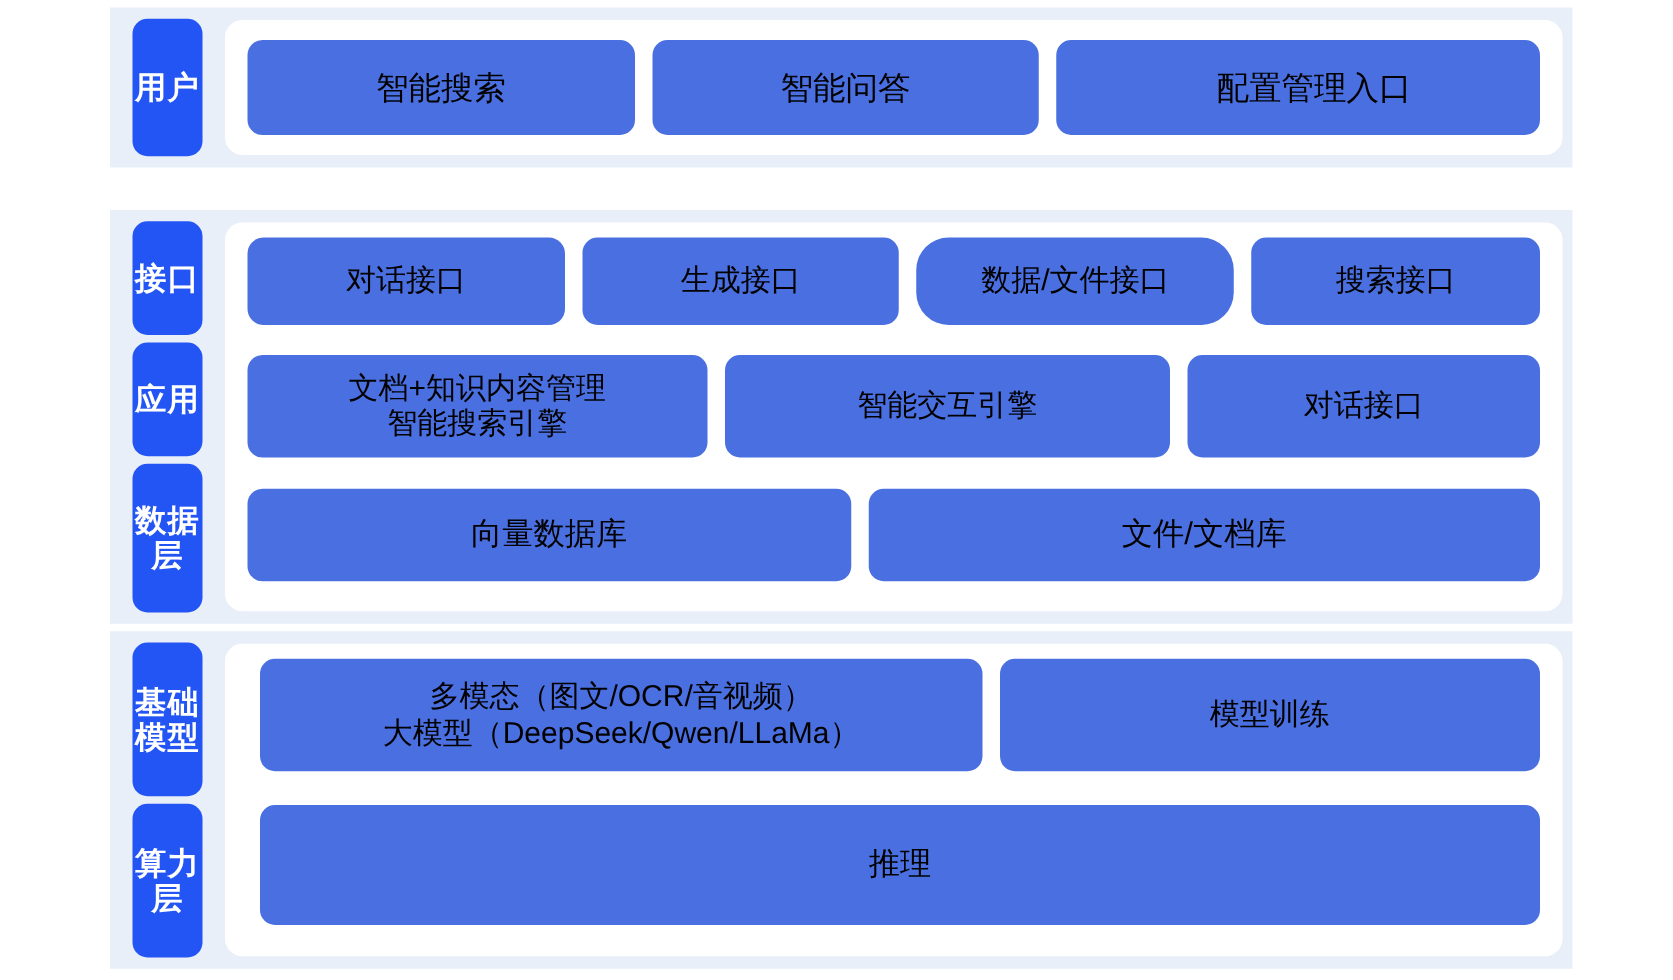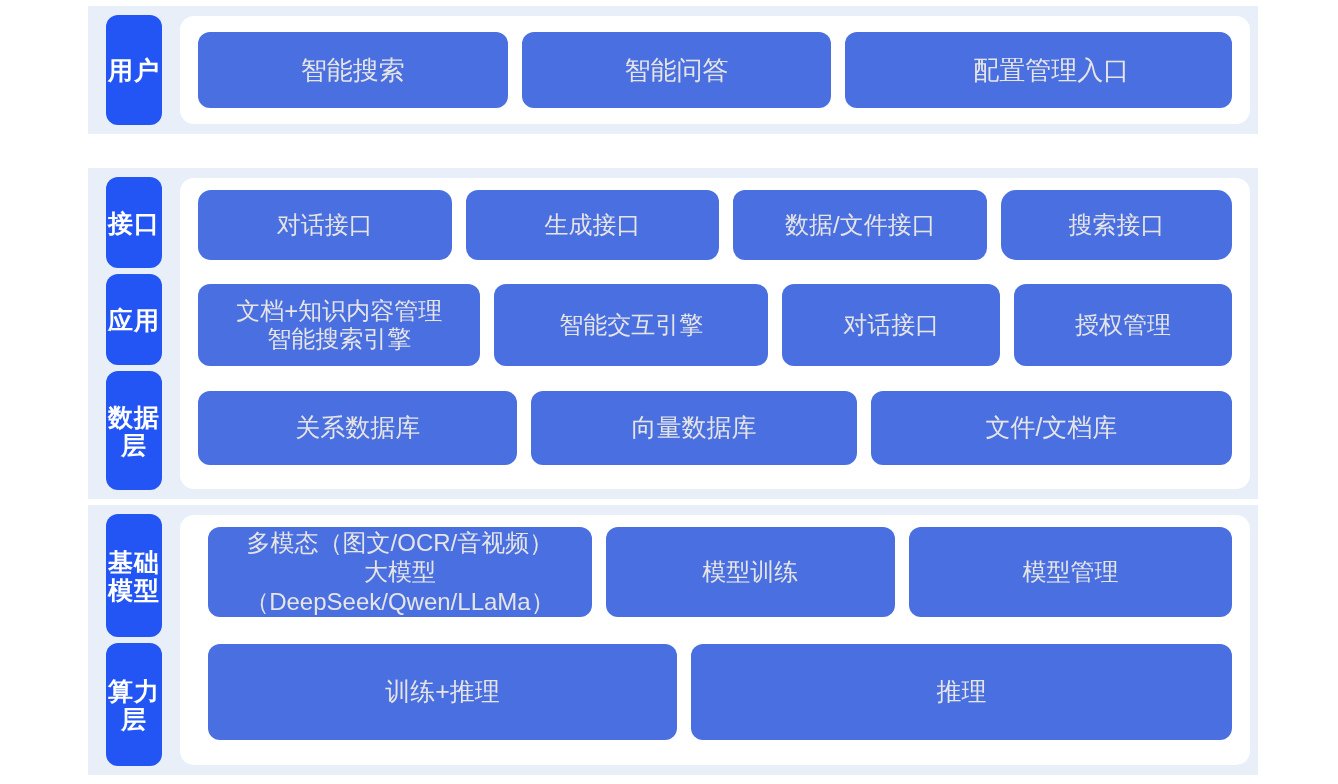--- a/index.html
+++ b/index.html
@@ -84,43 +84,43 @@
   .row {
     display: flex;
     gap: 14px;
     flex: 1 1 auto;
     align-items: stretch;
   }
 
   .card {
     background: #4a6fe0;
     border-radius: 12px;
-    color: #e5e5e5;
+    color: #000000;
     display: flex;
     align-items: center;
     justify-content: center;
     text-align: center;
     font-size: 25px;
     line-height: 1.18;
     padding: 6px 10px;
     white-space: pre-line;
   }
 
   
   .row-users .card { height: 76px; font-size: 26px; }
   .u1 { flex: 1 1 0; }
   .u2 { flex: 1 1 0; }
   .u3 { flex: 1.18 1 0; padding-left: 35px; }
 
   
   .row-iface .card { height: 70px; font-size: 24px; }
   .i1 { flex: 1.02 1 0; border-radius: 13px; }
   .i2 { flex: 1.02 1 0; }
-  .i3 { flex: 1.02 1 0; }
-  .i4 { flex: 0.92 1 0; border-radius: 15px; }
+  .i3 { flex: 1.02 1 0; border-radius: 26px; }
+  .i4 { flex: 0.92 1 0; }
   .i5 { flex: 1.02 1 0; }
 
   
   .row-app .card { height: 82px; font-size: 24px; }
   .a1 { flex: 1.22 1 0; }
   .a2 { flex: 1.18 1 0; }
   .a3 { flex: 0.92 1 0; }
   .a4 { flex: 0.92 1 0; }
 
   
@@ -173,47 +173,43 @@
         <div class="card i2">生成接口</div>
         <div class="card i3">数据/文件接口</div>
         <div class="card i4">搜索接口</div>
       </div>
 
       <div class="row row-app">
         <div class="card a1">文档+知识内容管理
 智能搜索引擎</div>
         <div class="card a2">智能交互引擎</div>
         <div class="card a3">对话接口</div>
-        <div class="card a4">授权管理</div>
       </div>
 
       <div class="row row-data">
-        <div class="card d1">关系数据库</div>
         <div class="card d2">向量数据库</div>
         <div class="card d3">文件/文档库</div>
       </div>
 
     </div>
   </div>
 
   <div class="band band-infra">
     <div class="label-col">
       <div class="layer-chip">基础模型</div>
       <div class="layer-chip">算力层</div>
     </div>
     <div class="panel panel-infra">
 
       <div class="row row-model">
         <div class="card m1">多模态（图文/OCR/音视频）
 大模型（DeepSeek/Qwen/LLaMa）</div>
         <div class="card m2">模型训练</div>
-        <div class="card m3">模型管理</div>
       </div>
 
       <div class="row row-compute">
-        <div class="card c1">训练+推理</div>
         <div class="card c2">推理</div>
       </div>
 
     </div>
   </div>
 
 </div>
 
 </body></html>

